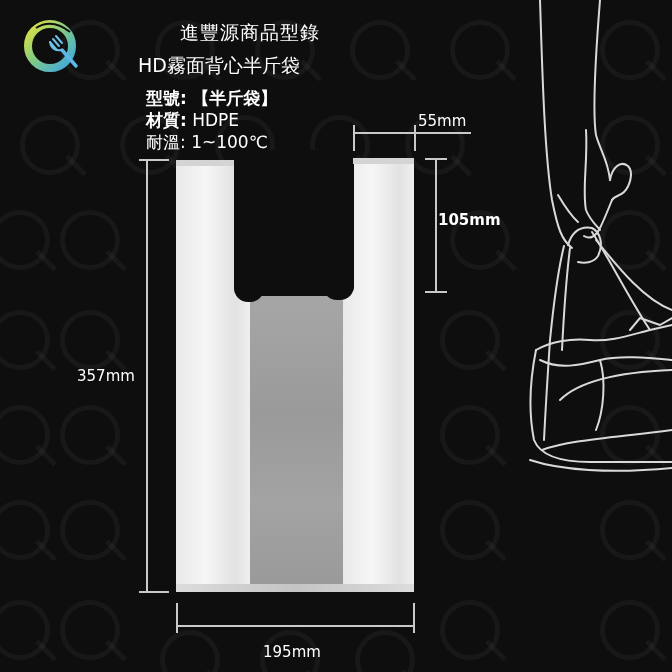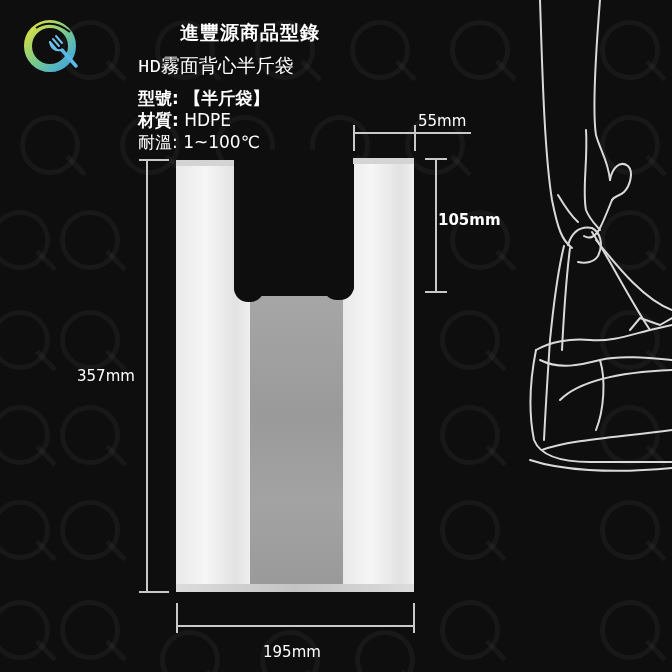--- a/index.html
+++ b/index.html
@@ -1,22 +1,22 @@
 <!DOCTYPE html>
 <html><head>
 <meta charset="utf-8">
 <style>
   html,body{margin:0;padding:0;}
   body{width:672px;height:672px;background:#0f0e0e;position:relative;overflow:hidden;font-family:"DejaVu Sans","Liberation Sans",sans-serif;color:#fff;}
   .wm{position:absolute;width:60px;height:60px;border-radius:50%;border:5px solid rgba(255,255,255,0.045);box-sizing:border-box;}
   .wm:after{content:"";position:absolute;width:26px;height:5px;background:rgba(255,255,255,0.045);right:-14px;bottom:2px;transform:rotate(45deg);}
   .abs{position:absolute;}
-  .title{font-size:19px;font-weight:bold;letter-spacing:1px;white-space:nowrap;}
-  .sub{font-size:19px;white-space:nowrap;font-family:Liberation Mono, monospace;}
-  .spec{font-size:17px;white-space:nowrap;line-height:22px;}
+  .title{font-size:19px;font-weight:normal;letter-spacing:1px;white-space:nowrap;}
+  .sub{font-size:19px;white-space:nowrap;}
+  .spec{font-size:17px;white-space:nowrap;line-height:22px;margin-left:8px;}
   .dim{font-size:15px;white-space:nowrap;}
   .ln{position:absolute;background:#c9c9c9;}
   .bag-w{background:linear-gradient(90deg,#e9e9e9,#f6f6f6 40%,#e2e2e2 80%,#efefef);}
 </style>
 </head>
 <body>
 
 <div>
   <div class="wm" style="left:60px;top:20px"></div>
   <div class="wm" style="left:155px;top:20px"></div>

